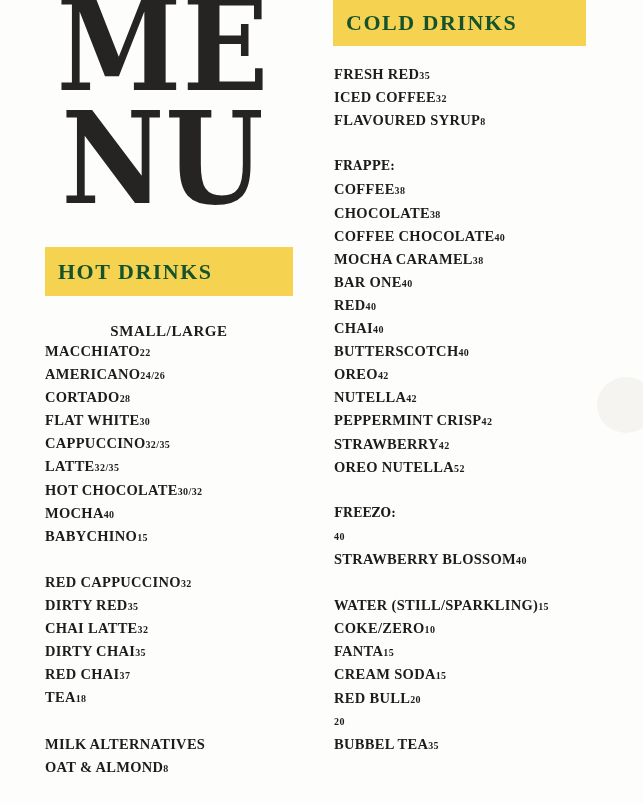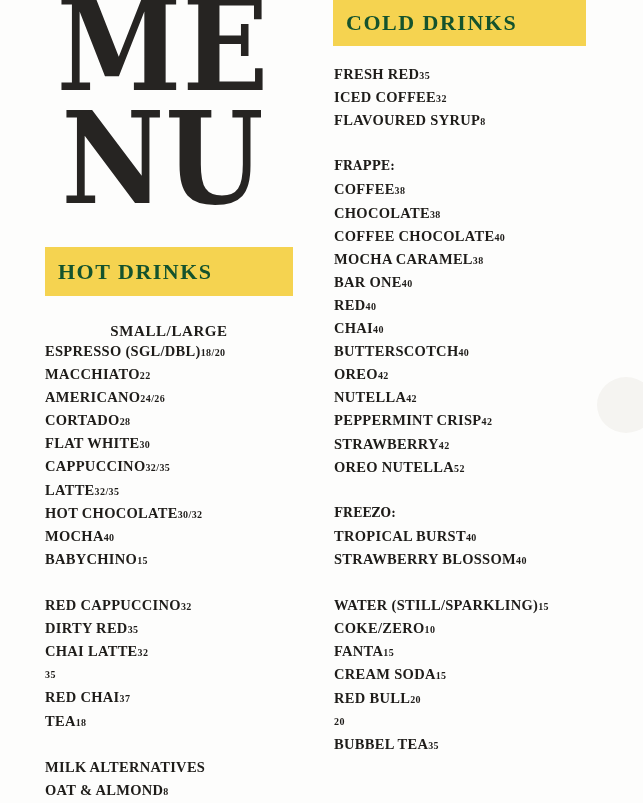--- a/index.html
+++ b/index.html
@@ -107,24 +107,20 @@
     <span>NU</span>
   </h1>
 
   <section>
     <div class="band band-hot">
       <span>HOT DRINKS</span>
     </div>
     <div class="size-note">SMALL/LARGE</div>
     <div class="list list-left">
         <div class="row">
-          <span class="item-name">ESPRESSO (SGL/DBL)</span>
-          <span class="item-price">18/20</span>
-        </div>
-        <div class="row">
           <span class="item-name">MACCHIATO</span>
           <span class="item-price">22</span>
         </div>
         <div class="row">
           <span class="item-name">AMERICANO</span>
           <span class="item-price">24/26</span>
         </div>
         <div class="row">
           <span class="item-name">CORTADO</span>
           <span class="item-price">28</span>
@@ -160,20 +156,21 @@
         </div>
         <div class="row">
           <span class="item-name">DIRTY RED</span>
           <span class="item-price">35</span>
         </div>
         <div class="row">
           <span class="item-name">CHAI LATTE</span>
           <span class="item-price">32</span>
         </div>
         <div class="row">
+          <span class="item-name">DIRTY CHAI</span>
           <span class="item-price">35</span>
         </div>
         <div class="row">
           <span class="item-name">RED CHAI</span>
           <span class="item-price">37</span>
         </div>
         <div class="row">
           <span class="item-name">TEA</span>
           <span class="item-price">18</span>
         </div>
@@ -260,21 +257,20 @@
         </div>
         <div class="row">
           <span class="item-name">OREO NUTELLA</span>
           <span class="item-price">52</span>
         </div>
         <div class="spacer"></div>
         <div class="row heading">
           <span class="item-name">FREEZO:</span>
         </div>
         <div class="row">
-          <span class="item-name">TROPICAL BURST</span>
           <span class="item-price">40</span>
         </div>
         <div class="row">
           <span class="item-name">STRAWBERRY BLOSSOM</span>
           <span class="item-price">40</span>
         </div>
         <div class="spacer"></div>
         <div class="row">
           <span class="item-name">WATER (STILL/SPARKLING)</span>
           <span class="item-price">15</span>

